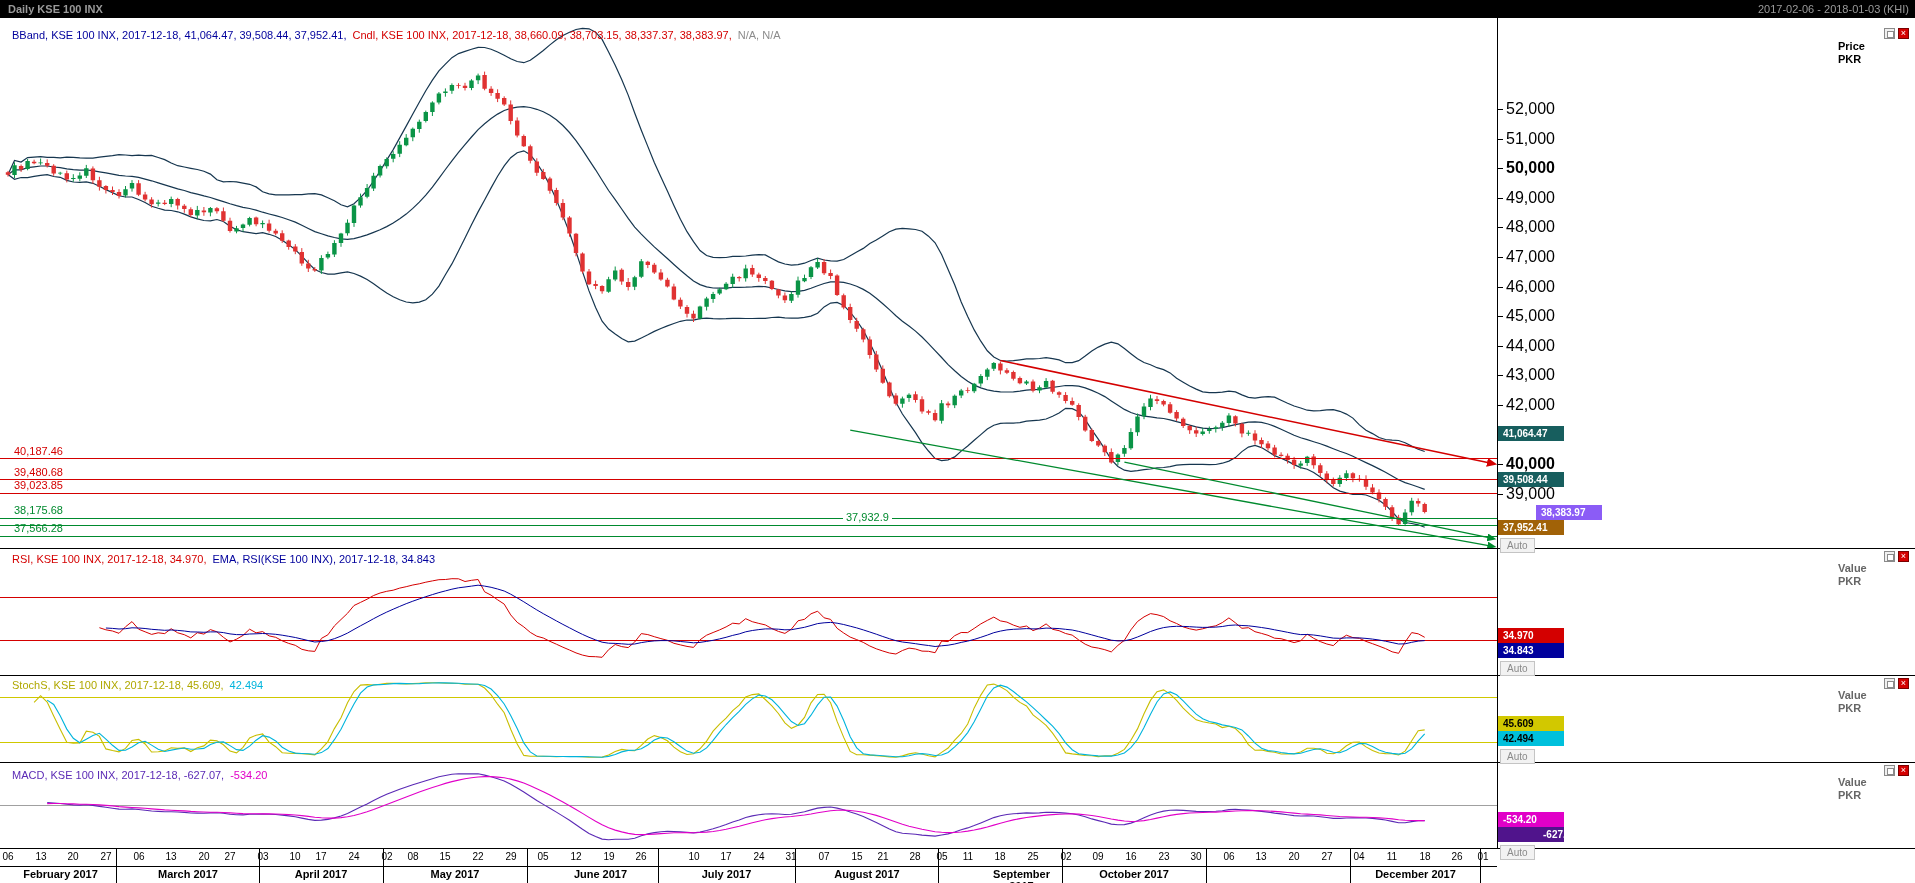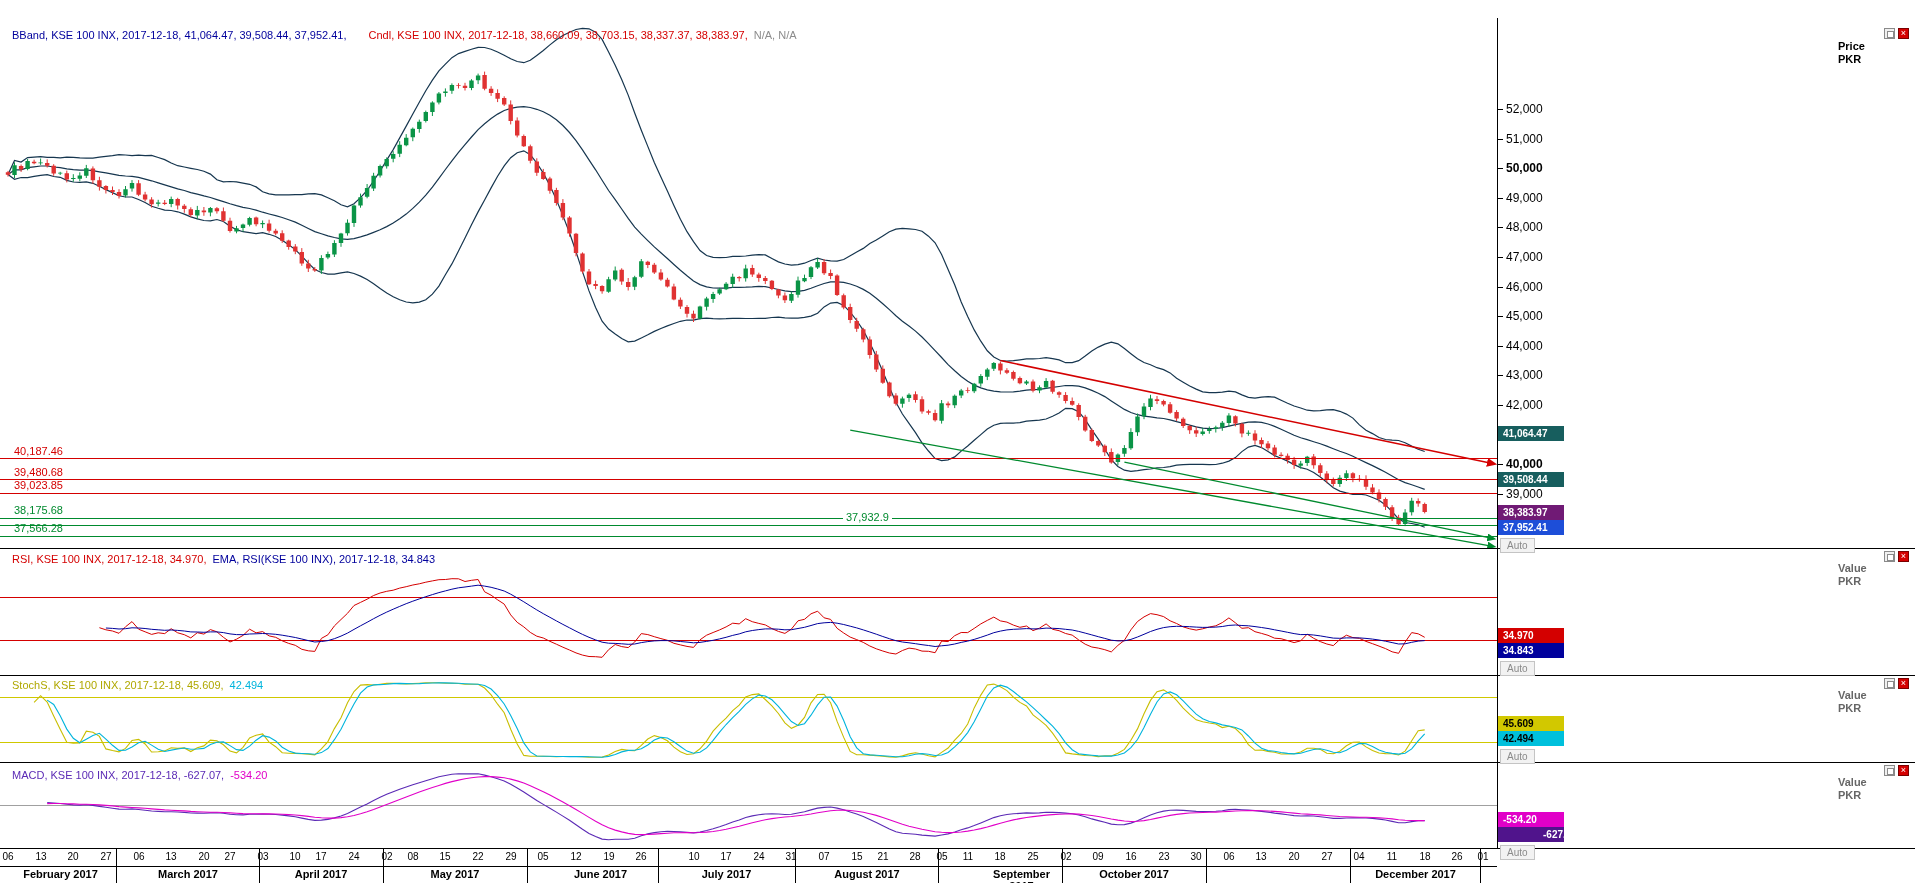--- a/index.html
+++ b/index.html
@@ -6,38 +6,42 @@
   html,body{width:1915px;height:883px;background:#ffffff;font-family:"Liberation Sans",sans-serif;overflow:hidden}
   #app{position:relative;width:1915px;height:883px;background:#ffffff}
   #titlebar{position:absolute;left:0;top:0;width:1915px;height:18px;background:#000000;color:#9a9a9a;font-size:11px;line-height:18px}
   #tb-title{position:absolute;left:8px;font-weight:bold}
   #tb-range{position:absolute;right:6px}
   svg.plot{position:absolute;left:0}
   .sep{position:absolute;left:0;width:1915px;height:1px;background:#000000}
   #vdiv{position:absolute;left:1497px;top:18px;width:1px;height:830px;background:#000000}
   .legend{position:absolute;left:12px;font-size:11px;white-space:nowrap}
   .legend span{margin-right:6px}
-  .ptick{position:absolute;left:1506px;font-size:12px;color:#000000;height:12px;line-height:12px}
+  .ptick{position:absolute;left:1506px;font-size:16px;color:#000000;height:12px;line-height:12px}
   .ptick.bold{font-weight:bold}
   .tickdash{position:absolute;left:1497px;width:6px;height:1px;background:#000000}
   .flag{position:absolute;left:1498px;width:66px;height:15px;font-size:10px;font-weight:bold;color:#ffffff;line-height:15px;padding-left:5px}
   .auto{position:absolute;left:1500px;font-size:10px;color:#8a8a8a;background:#f2f2f2;border:1px solid #c4c4c4;padding:0 6px;height:15px;line-height:13px}
   .phead{position:absolute;left:1838px;font-size:11px;font-weight:bold;line-height:13px}
   .icon-restore{position:absolute;width:11px;height:11px;border:1px solid #8a8a8a;background:#f0f0f0}
   .icon-restore:before{content:"";position:absolute;left:2px;top:2px;width:5px;height:5px;border:1px solid #8a8a8a;background:#ffffff}
   .icon-close{position:absolute;width:11px;height:11px;background:#d40000;border:1px solid #7a0000;color:#ffffff;font-size:9px;line-height:9px;text-align:center}
   .lvl{position:absolute;font-size:11px;height:13px;line-height:13px}
   .day{position:absolute;font-size:10px;color:#000000;width:24px;text-align:center;top:851px}
   .month{position:absolute;font-size:11px;font-weight:bold;color:#000000;text-align:center;top:868px}
   .vsep{position:absolute;width:1px;background:#000000;top:848px;height:35px}
 </style>
 </head>
 <body>
 
 <div id="app">
+  <div id="titlebar">
+    <span id="tb-title">Daily KSE 100 INX</span>
+    <span id="tb-range">2017-02-06 - 2018-01-03 (KHI)</span>
+  </div>
 
   <svg id="svg-price" class="plot" style="top:18px" width="1497" height="530">
       <path d="M8.0,156.6L14.5,142.5L21.1,144.1L27.6,139.6L34.1,139.1L40.6,138.6L47.2,139.3L53.7,139.4L60.2,139.9L66.8,139.1L73.3,139.3L79.8,139.9L86.3,140.2L92.9,140.1L99.4,139.2L105.9,138.3L112.5,137.6L119.0,136.7L125.5,137.0L132.0,137.7L138.6,137.2L145.1,137.7L151.6,137.4L158.2,139.5L164.7,141.6L171.2,145.0L177.7,147.7L184.3,149.0L190.8,150.3L197.3,151.5L203.9,153.2L210.4,156.1L216.9,161.8L223.4,163.8L230.0,163.5L236.5,163.9L243.0,165.1L249.6,166.3L256.1,168.9L262.6,173.8L269.1,175.8L275.7,176.9L282.2,176.8L288.7,176.8L295.3,176.7L301.8,176.6L308.3,175.9L314.8,175.6L321.4,176.9L327.9,179.8L334.4,182.8L341.0,186.7L347.5,188.8L354.0,185.7L360.5,179.7L367.1,172.3L373.6,163.0L380.1,153.0L386.7,142.1L393.2,131.6L399.7,119.9L406.2,108.1L412.8,96.0L419.3,84.3L425.8,72.7L432.4,62.1L438.9,52.8L445.4,46.2L451.9,39.7L458.5,35.6L465.0,33.4L471.5,31.2L478.1,29.3L484.6,29.5L491.1,31.2L497.6,34.0L504.2,37.2L510.7,40.8L517.2,43.5L523.8,44.7L530.3,42.3L536.8,37.5L543.3,32.5L549.9,26.9L556.4,21.8L562.9,17.5L569.5,14.3L576.0,11.5L582.5,10.3L589.0,10.8L595.6,14.2L602.1,21.4L608.6,34.0L615.2,47.2L621.7,61.5L628.2,77.1L634.7,95.0L641.3,112.2L647.8,128.4L654.3,144.4L660.9,159.1L667.4,173.1L673.9,187.6L680.4,201.3L687.0,213.7L693.5,223.7L700.0,232.5L706.6,237.5L713.1,239.3L719.6,239.6L726.1,239.5L732.7,238.4L739.2,238.3L745.7,238.0L752.3,237.2L758.8,236.6L765.3,236.9L771.9,240.5L778.4,243.9L784.9,246.0L791.4,247.2L798.0,246.6L804.5,245.2L811.0,242.5L817.6,240.2L824.1,242.0L830.6,242.8L837.1,243.1L843.7,241.5L850.2,237.8L856.7,234.0L863.3,230.4L869.8,225.6L876.3,222.0L882.8,217.9L889.4,213.8L895.9,211.1L902.4,210.4L909.0,210.9L915.5,211.5L922.0,213.2L928.5,218.2L935.1,224.8L941.6,236.4L948.1,251.6L954.7,266.7L961.2,283.9L967.7,298.6L974.2,311.9L980.8,323.2L987.3,332.8L993.8,339.0L1000.4,342.5L1006.9,343.1L1013.4,342.6L1019.9,341.8L1026.5,340.9L1033.0,340.8L1039.5,340.5L1046.1,339.7L1052.6,340.6L1059.1,341.9L1065.6,344.7L1072.2,344.6L1078.7,342.7L1085.2,338.1L1091.8,333.1L1098.3,329.1L1104.8,326.1L1111.3,324.1L1117.9,325.8L1124.4,330.6L1130.9,335.7L1137.5,340.8L1144.0,344.5L1150.5,346.8L1157.0,349.7L1163.6,351.6L1170.1,354.9L1176.6,360.2L1183.2,364.2L1189.7,368.0L1196.2,371.1L1202.7,373.8L1209.3,374.7L1215.8,374.6L1222.3,374.1L1228.9,373.2L1235.4,373.9L1241.9,376.9L1248.4,379.3L1255.0,380.2L1261.5,379.2L1268.0,378.6L1274.6,379.2L1281.1,382.3L1287.6,385.3L1294.1,388.0L1300.7,390.0L1307.2,392.2L1313.7,392.9L1320.3,392.6L1326.8,391.9L1333.3,391.7L1339.8,393.3L1346.4,396.1L1352.9,400.1L1359.4,406.9L1366.0,412.3L1372.5,415.6L1379.0,419.5L1385.5,421.5L1392.1,422.1L1398.6,422.5L1405.1,424.7L1411.7,428.1L1418.2,431.2L1424.7,433.5" fill="none" stroke="#16364f" stroke-width="1.2"></path>
       <path d="M8.0,156.6L14.5,151.9L21.1,151.8L27.6,149.7L34.1,148.8L40.6,148.0L47.2,148.0L53.7,149.0L60.2,149.6L66.8,150.8L73.3,151.6L79.8,152.1L86.3,152.0L92.9,152.7L99.4,153.8L105.9,154.9L112.5,156.1L119.0,157.3L125.5,158.0L132.0,158.4L138.6,159.4L145.1,161.1L151.6,162.8L158.2,164.9L164.7,166.9L171.2,168.8L177.7,170.8L184.3,172.5L190.8,174.6L197.3,176.1L203.9,177.9L210.4,179.5L216.9,181.6L223.4,183.6L230.0,185.8L236.5,187.7L243.0,189.4L249.6,190.5L256.1,192.2L262.6,194.2L269.1,196.0L275.7,197.7L282.2,199.5L288.7,201.8L295.3,204.1L301.8,207.3L308.3,210.5L314.8,213.6L321.4,215.7L327.9,217.9L334.4,219.5L341.0,220.8L347.5,221.3L354.0,220.6L360.5,218.9L367.1,216.9L373.6,214.4L380.1,211.8L386.7,208.6L393.2,205.1L399.7,200.8L406.2,196.1L412.8,190.4L419.3,184.2L425.8,177.2L432.4,169.2L438.9,160.4L445.4,151.5L451.9,142.8L458.5,134.4L465.0,126.6L471.5,119.0L478.1,111.6L484.6,105.8L491.1,100.6L497.6,96.1L504.2,92.5L510.7,90.3L517.2,89.1L523.8,88.7L530.3,89.5L536.8,91.3L543.3,93.8L549.9,97.2L556.4,101.8L562.9,107.5L569.5,114.5L576.0,122.6L582.5,131.9L589.0,141.9L595.6,151.8L602.1,162.3L608.6,172.5L615.2,181.6L621.7,191.0L628.2,200.4L634.7,209.1L641.3,216.1L647.8,222.6L654.3,228.9L660.9,234.8L667.4,240.5L673.9,246.5L680.4,252.3L687.0,257.8L693.5,262.9L700.0,266.6L706.6,268.8L713.1,270.0L719.6,270.2L726.1,270.1L732.7,269.4L739.2,269.3L745.7,269.2L752.3,268.9L758.8,268.4L765.3,268.6L771.9,270.0L778.4,271.5L784.9,272.9L791.4,273.6L798.0,273.3L804.5,272.3L811.0,270.3L817.6,267.7L824.1,265.5L830.6,263.9L837.1,263.8L843.7,264.4L850.2,266.0L856.7,268.2L863.3,271.4L869.8,275.2L876.3,280.2L882.8,285.7L889.4,291.6L895.9,297.7L902.4,303.2L909.0,308.1L915.5,313.1L922.0,319.0L928.5,325.6L935.1,332.7L941.6,339.5L948.1,346.7L954.7,352.8L961.2,358.5L967.7,363.3L974.2,367.1L980.8,369.9L987.3,371.9L993.8,373.1L1000.4,373.9L1006.9,374.0L1013.4,373.8L1019.9,373.2L1026.5,372.1L1033.0,371.7L1039.5,371.3L1046.1,370.4L1052.6,369.4L1059.1,368.5L1065.6,367.5L1072.2,367.6L1078.7,368.2L1085.2,369.9L1091.8,372.4L1098.3,375.2L1104.8,378.6L1111.3,382.9L1117.9,387.2L1124.4,391.4L1130.9,394.5L1137.5,396.7L1144.0,398.1L1150.5,398.9L1157.0,399.8L1163.6,400.5L1170.1,401.8L1176.6,403.7L1183.2,405.4L1189.7,407.2L1196.2,408.8L1202.7,410.1L1209.3,410.7L1215.8,410.5L1222.3,409.6L1228.9,408.1L1235.4,406.7L1241.9,405.3L1248.4,404.2L1255.0,403.8L1261.5,404.4L1268.0,406.0L1274.6,408.4L1281.1,411.3L1287.6,414.2L1294.1,417.3L1300.7,419.8L1307.2,421.7L1313.7,423.7L1320.3,425.8L1326.8,428.1L1333.3,430.7L1339.8,433.2L1346.4,435.5L1352.9,438.3L1359.4,441.5L1366.0,444.6L1372.5,447.6L1379.0,450.9L1385.5,454.2L1392.1,457.9L1398.6,461.7L1405.1,464.6L1411.7,466.8L1418.2,469.0L1424.7,471.4" fill="none" stroke="#16364f" stroke-width="1.2"></path>
       <path d="M8.0,156.6L14.5,161.3L21.1,159.5L27.6,159.7L34.1,158.4L40.6,157.4L47.2,156.7L53.7,158.5L60.2,159.3L66.8,162.4L73.3,164.0L79.8,164.4L86.3,163.8L92.9,165.3L99.4,168.3L105.9,171.6L112.5,174.6L119.0,177.8L125.5,179.0L132.0,179.0L138.6,181.5L145.1,184.5L151.6,188.2L158.2,190.3L164.7,192.2L171.2,192.5L177.7,193.8L184.3,196.1L190.8,198.9L197.3,200.8L203.9,202.5L210.4,202.8L216.9,201.5L223.4,203.5L230.0,208.2L236.5,211.6L243.0,213.7L249.6,214.6L256.1,215.6L262.6,214.6L269.1,216.3L275.7,218.5L282.2,222.3L288.7,226.7L295.3,231.6L301.8,238.1L308.3,245.1L314.8,251.5L321.4,254.5L327.9,256.1L334.4,256.1L341.0,254.9L347.5,253.9L354.0,255.5L360.5,258.1L367.1,261.5L373.6,265.8L380.1,270.6L386.7,275.0L393.2,278.7L399.7,281.8L406.2,284.0L412.8,284.9L419.3,284.1L425.8,281.7L432.4,276.2L438.9,268.1L445.4,256.7L451.9,245.9L458.5,233.1L465.0,219.9L471.5,206.7L478.1,193.9L484.6,182.0L491.1,169.9L497.6,158.2L504.2,147.9L510.7,139.7L517.2,134.7L523.8,132.8L530.3,136.8L536.8,145.0L543.3,155.1L549.9,167.5L556.4,181.8L562.9,197.6L569.5,214.8L576.0,233.7L582.5,253.6L589.0,272.9L595.6,289.4L602.1,303.2L608.6,311.1L615.2,316.0L621.7,320.6L628.2,323.8L634.7,323.1L641.3,320.0L647.8,316.8L654.3,313.4L660.9,310.5L667.4,307.9L673.9,305.5L680.4,303.3L687.0,302.0L693.5,302.1L700.0,300.7L706.6,300.2L713.1,300.6L719.6,300.8L726.1,300.7L732.7,300.3L739.2,300.3L745.7,300.5L752.3,300.5L758.8,300.3L765.3,300.3L771.9,299.5L778.4,299.2L784.9,299.8L791.4,300.1L798.0,300.1L804.5,299.4L811.0,298.1L817.6,295.2L824.1,288.9L830.6,285.1L837.1,284.4L843.7,287.4L850.2,294.1L856.7,302.5L863.3,312.4L869.8,324.8L876.3,338.5L882.8,353.5L889.4,369.3L895.9,384.3L902.4,396.0L909.0,405.4L915.5,414.7L922.0,424.8L928.5,433.0L935.1,440.6L941.6,442.6L948.1,441.8L954.7,438.9L961.2,433.1L967.7,428.0L974.2,422.2L980.8,416.6L987.3,411.1L993.8,407.2L1000.4,405.3L1006.9,405.0L1013.4,405.1L1019.9,404.6L1026.5,403.2L1033.0,402.6L1039.5,402.1L1046.1,401.0L1052.6,398.2L1059.1,395.1L1065.6,390.3L1072.2,390.6L1078.7,393.7L1085.2,401.7L1091.8,411.8L1098.3,421.2L1104.8,431.1L1111.3,441.7L1117.9,448.5L1124.4,452.2L1130.9,453.3L1137.5,452.6L1144.0,451.7L1150.5,451.0L1157.0,449.9L1163.6,449.5L1170.1,448.7L1176.6,447.1L1183.2,446.6L1189.7,446.3L1196.2,446.4L1202.7,446.4L1209.3,446.7L1215.8,446.5L1222.3,445.2L1228.9,443.1L1235.4,439.6L1241.9,433.6L1248.4,429.1L1255.0,427.4L1261.5,429.6L1268.0,433.4L1274.6,437.6L1281.1,440.3L1287.6,443.1L1294.1,446.6L1300.7,449.6L1307.2,451.2L1313.7,454.5L1320.3,459.0L1326.8,464.3L1333.3,469.8L1339.8,473.1L1346.4,474.9L1352.9,476.4L1359.4,476.1L1366.0,477.0L1372.5,479.5L1379.0,482.3L1385.5,486.9L1392.1,493.7L1398.6,500.9L1405.1,504.5L1411.7,505.5L1418.2,506.8L1424.7,509.2" fill="none" stroke="#16364f" stroke-width="1.2"></path>
       <path d="M14.5,144.3L14.5,160.1M27.6,140.9L27.6,152.3M40.6,140.5L40.6,146.9M60.2,153.8L60.2,157.0M73.3,156.2L73.3,163.8M79.8,154.3L79.8,163.3M86.3,146.9L86.3,160.0M125.5,168.0L125.5,179.5M132.0,162.1L132.0,173.6M158.2,181.8L158.2,188.5M171.2,178.6L171.2,189.2M197.3,187.9L197.3,201.2M210.4,189.0L210.4,198.3M236.5,207.9L236.5,215.3M243.0,205.6L243.0,213.7M249.6,198.8L249.6,208.4M262.6,202.5L262.6,210.1M321.4,237.2L321.4,255.9M327.9,233.6L327.9,241.2M334.4,222.2L334.4,239.0M341.0,214.8L341.0,228.8M347.5,201.4L347.5,217.6M354.0,186.5L354.0,208.9M360.5,175.6L360.5,189.7M367.1,166.0L367.1,180.3M373.6,154.8L373.6,173.0M380.1,146.6L380.1,159.5M386.7,139.4L386.7,150.6M393.2,133.2L393.2,144.3M399.7,123.2L399.7,139.1M406.2,116.1L406.2,128.3M412.8,109.5L412.8,123.2M419.3,101.6L419.3,114.7M425.8,92.6L425.8,104.5M432.4,83.3L432.4,98.0M438.9,74.0L438.9,86.4M445.4,70.4L445.4,78.7M451.9,65.4L451.9,75.8M471.5,61.2L471.5,72.2M478.1,55.6L478.1,66.1M608.6,258.8L608.6,274.8M615.2,248.5L615.2,263.2M634.7,257.8L634.7,272.1M641.3,241.0L641.3,260.1M700.0,287.7L700.0,301.5M706.6,278.8L706.6,292.5M713.1,273.9L713.1,284.8M719.6,269.8L719.6,276.9M726.1,264.1L726.1,272.1M732.7,255.7L732.7,269.8M745.7,246.7L745.7,263.6M791.4,273.4L791.4,285.0M798.0,258.6L798.0,279.6M804.5,256.6L804.5,264.2M811.0,248.1L811.0,261.1M817.6,240.2L817.6,251.0M902.4,378.6L902.4,389.7M909.0,375.3L909.0,383.9M941.6,382.0L941.6,405.6M954.7,376.5L954.7,390.1M961.2,370.9L961.2,380.1M974.2,364.9L974.2,375.1M980.8,356.1L980.8,368.7M987.3,349.9L987.3,362.1M993.8,344.0L993.8,353.0M1026.5,362.1L1026.5,367.0M1039.5,367.4L1039.5,375.2M1046.1,360.1L1046.1,370.5M1117.9,435.4L1117.9,447.3M1124.4,427.1L1124.4,438.8M1130.9,410.2L1130.9,431.8M1137.5,395.5L1137.5,417.9M1144.0,385.1L1144.0,401.2M1150.5,376.8L1150.5,392.3M1202.7,409.8L1202.7,417.5M1209.3,408.5L1209.3,415.7M1215.8,407.7L1215.8,414.5M1222.3,403.0L1222.3,412.8M1228.9,395.2L1228.9,408.8M1248.4,412.4L1248.4,417.8M1300.7,442.9L1300.7,450.6M1307.2,437.9L1307.2,447.9M1339.8,457.1L1339.8,468.9M1346.4,452.3L1346.4,463.0M1405.1,491.1L1405.1,508.1M1411.7,479.8L1411.7,497.5" stroke="#0a9446" stroke-width="1" fill="none"></path>
       <path d="M8.0,152.9L8.0,158.6M21.1,146.5L21.1,153.9M34.1,141.7L34.1,146.3M47.2,141.4L47.2,149.5M53.7,146.2L53.7,157.8M66.8,152.6L66.8,164.4M92.9,148.4L92.9,165.9M99.4,158.8L99.4,172.6M105.9,167.2L105.9,175.5M112.5,168.5L112.5,177.0M119.0,171.2L119.0,180.5M138.6,162.1L138.6,178.1M145.1,173.8L145.1,183.4M151.6,179.2L151.6,189.6M164.7,182.0L164.7,187.1M177.7,179.8L177.7,191.5M184.3,186.1L184.3,194.8M190.8,189.3L190.8,199.0M203.9,189.0L203.9,197.8M216.9,189.1L216.9,195.6M223.4,189.5L223.4,203.8M230.0,199.7L230.0,214.6M256.1,198.6L256.1,208.3M269.1,201.7L269.1,214.6M275.7,210.8L275.7,217.2M282.2,212.3L282.2,224.9M288.7,221.7L288.7,231.7M295.3,226.1L295.3,236.2M301.8,230.1L301.8,247.8M308.3,241.8L308.3,254.0M314.8,249.0L314.8,253.9M458.5,65.2L458.5,70.5M465.0,64.8L465.0,72.5M484.6,53.6L484.6,72.3M491.1,68.2L491.1,77.9M497.6,71.3L497.6,84.1M504.2,78.3L504.2,88.0M510.7,82.4L510.7,106.4M517.2,99.4L517.2,119.4M523.8,116.5L523.8,129.0M530.3,126.6L530.3,145.4M536.8,140.3L536.8,157.9M543.3,150.9L543.3,161.9M549.9,158.8L549.9,175.7M556.4,169.8L556.4,187.6M562.9,181.1L562.9,202.2M569.5,198.1L569.5,218.7M576.0,214.9L576.0,238.3M582.5,234.4L582.5,255.4M589.0,251.0L589.0,267.0M595.6,262.6L595.6,271.2M602.1,267.2L602.1,275.7M621.7,250.3L621.7,266.8M628.2,260.0L628.2,272.5M647.8,242.8L647.8,250.1M654.3,244.9L654.3,256.0M660.9,251.1L660.9,262.8M667.4,259.8L667.4,269.5M673.9,265.7L673.9,282.3M680.4,279.5L680.4,291.0M687.0,287.1L687.0,299.5M693.5,292.6L693.5,304.0M739.2,258.1L739.2,263.5M752.3,246.8L752.3,258.9M758.8,254.7L758.8,263.8M765.3,258.0L765.3,266.1M771.9,262.0L771.9,272.1M778.4,270.8L778.4,280.3M784.9,274.5L784.9,285.0M824.1,241.1L824.1,257.0M830.6,251.5L830.6,261.2M837.1,256.3L837.1,278.0M843.7,275.6L843.7,291.3M850.2,285.7L850.2,305.2M856.7,299.8L856.7,313.9M863.3,309.8L863.3,324.3M869.8,318.4L869.8,340.6M876.3,332.9L876.3,354.0M882.8,347.4L882.8,365.9M889.4,363.7L889.4,379.7M895.9,375.2L895.9,387.6M915.5,373.4L915.5,384.6M922.0,378.3L922.0,395.7M928.5,391.7L928.5,396.7M935.1,391.7L935.1,403.6M948.1,383.5L948.1,389.8M967.7,369.4L967.7,375.1M1000.4,343.5L1000.4,356.4M1006.9,350.2L1006.9,356.1M1013.4,352.6L1013.4,362.5M1019.9,358.5L1019.9,366.3M1033.0,361.5L1033.0,374.4M1052.6,361.9L1052.6,375.7M1059.1,373.2L1059.1,379.8M1065.6,374.1L1065.6,385.4M1072.2,379.5L1072.2,387.8M1078.7,385.3L1078.7,402.4M1085.2,396.8L1085.2,413.8M1091.8,410.5L1091.8,424.1M1098.3,421.8L1098.3,429.0M1104.8,426.4L1104.8,438.0M1111.3,430.4L1111.3,445.7M1157.0,378.0L1157.0,386.1M1163.6,381.7L1163.6,388.3M1170.1,384.0L1170.1,395.8M1176.6,392.1L1176.6,403.0M1183.2,399.3L1183.2,410.0M1189.7,406.7L1189.7,415.9M1196.2,408.7L1196.2,419.0M1235.4,397.3L1235.4,408.4M1241.9,404.8L1241.9,419.3M1255.0,412.2L1255.0,426.5M1261.5,419.5L1261.5,430.1M1268.0,423.0L1268.0,432.6M1274.6,426.9L1274.6,439.4M1281.1,434.3L1281.1,438.7M1287.6,435.5L1287.6,445.6M1294.1,438.9L1294.1,450.9M1313.7,436.0L1313.7,450.7M1320.3,445.2L1320.3,458.6M1326.8,453.1L1326.8,465.2M1333.3,459.5L1333.3,468.5M1352.9,454.2L1352.9,464.2M1359.4,457.0L1359.4,463.7M1366.0,457.3L1366.0,471.9M1372.5,466.1L1372.5,476.3M1379.0,471.3L1379.0,484.4M1385.5,479.5L1385.5,492.0M1392.1,487.1L1392.1,503.0M1398.6,496.8L1398.6,507.5M1418.2,480.4L1418.2,488.7M1424.7,484.6L1424.7,495.4" stroke="#e03232" stroke-width="1" fill="none"></path>
       <path d="M12.3,147.2h4.4v9.8h-4.4ZM25.4,143.1h4.4v7.9h-4.4ZM38.4,144.4h4.4v0.9h-4.4ZM58.0,154.7h4.4v0.9h-4.4ZM71.1,160.1h4.4v1.0h-4.4ZM77.6,157.5h4.4v3.3h-4.4ZM84.1,150.3h4.4v7.5h-4.4ZM123.3,171.2h4.4v6.4h-4.4ZM129.8,165.1h4.4v5.5h-4.4ZM156.0,184.6h4.4v1.2h-4.4ZM169.0,181.0h4.4v5.0h-4.4ZM195.1,191.9h4.4v5.6h-4.4ZM208.2,189.9h4.4v4.7h-4.4ZM234.3,210.2h4.4v3.2h-4.4ZM240.8,206.6h4.4v3.4h-4.4ZM247.4,200.1h4.4v6.6h-4.4ZM260.4,205.0h4.4v1.3h-4.4ZM319.2,240.1h4.4v12.4h-4.4ZM325.7,236.1h4.4v3.4h-4.4ZM332.2,225.1h4.4v11.4h-4.4ZM338.8,215.6h4.4v9.4h-4.4ZM345.3,204.8h4.4v10.4h-4.4ZM351.8,187.6h4.4v17.3h-4.4ZM358.3,179.2h4.4v8.3h-4.4ZM364.9,169.9h4.4v8.9h-4.4ZM371.4,157.7h4.4v12.9h-4.4ZM377.9,148.0h4.4v9.5h-4.4ZM384.5,140.9h4.4v7.3h-4.4ZM391.0,136.1h4.4v4.6h-4.4ZM397.5,126.8h4.4v8.9h-4.4ZM404.0,119.8h4.4v7.5h-4.4ZM410.6,110.7h4.4v8.6h-4.4ZM417.1,103.8h4.4v7.3h-4.4ZM423.6,93.9h4.4v9.2h-4.4ZM430.2,84.4h4.4v9.6h-4.4ZM436.7,75.6h4.4v8.9h-4.4ZM443.2,73.4h4.4v1.6h-4.4ZM449.7,67.1h4.4v5.6h-4.4ZM469.3,62.4h4.4v7.7h-4.4ZM475.9,57.5h4.4v4.7h-4.4ZM606.4,261.3h4.4v12.4h-4.4ZM613.0,252.4h4.4v9.1h-4.4ZM632.5,259.3h4.4v9.4h-4.4ZM639.1,243.3h4.4v15.5h-4.4ZM697.8,288.6h4.4v11.9h-4.4ZM704.4,280.6h4.4v8.1h-4.4ZM710.9,275.9h4.4v5.1h-4.4ZM717.4,271.2h4.4v4.3h-4.4ZM723.9,265.8h4.4v5.4h-4.4ZM730.5,258.8h4.4v7.1h-4.4ZM743.5,250.5h4.4v9.7h-4.4ZM789.2,276.1h4.4v6.7h-4.4ZM795.8,262.6h4.4v14.1h-4.4ZM802.3,259.9h4.4v3.4h-4.4ZM808.8,249.3h4.4v9.8h-4.4ZM815.4,243.9h4.4v5.5h-4.4ZM900.2,380.4h4.4v5.3h-4.4ZM906.8,376.7h4.4v3.3h-4.4ZM939.4,385.3h4.4v17.5h-4.4ZM952.5,377.7h4.4v9.6h-4.4ZM959.0,372.4h4.4v5.0h-4.4ZM972.0,365.7h4.4v7.6h-4.4ZM978.6,357.9h4.4v7.6h-4.4ZM985.1,351.5h4.4v7.2h-4.4ZM991.6,345.0h4.4v5.8h-4.4ZM1024.3,363.4h4.4v2.0h-4.4ZM1037.3,369.2h4.4v3.2h-4.4ZM1043.9,363.0h4.4v6.5h-4.4ZM1115.7,436.5h4.4v7.5h-4.4ZM1122.2,429.9h4.4v5.9h-4.4ZM1128.7,414.1h4.4v16.1h-4.4ZM1135.3,398.6h4.4v15.7h-4.4ZM1141.8,388.5h4.4v9.7h-4.4ZM1148.3,380.6h4.4v8.4h-4.4ZM1200.5,413.5h4.4v2.5h-4.4ZM1207.1,410.9h4.4v2.1h-4.4ZM1213.6,409.2h4.4v1.6h-4.4ZM1220.1,404.7h4.4v4.6h-4.4ZM1226.7,397.6h4.4v7.3h-4.4ZM1246.2,414.8h4.4v0.9h-4.4ZM1298.5,445.4h4.4v2.4h-4.4ZM1305.0,438.7h4.4v6.2h-4.4ZM1337.6,459.8h4.4v6.3h-4.4ZM1344.2,455.3h4.4v4.7h-4.4ZM1402.9,494.6h4.4v11.5h-4.4ZM1409.5,482.7h4.4v11.6h-4.4Z" fill="#0a9446"></path>
       <path d="M5.8,154.3h4.4v2.4h-4.4ZM18.9,147.9h4.4v3.7h-4.4ZM31.9,143.7h4.4v1.5h-4.4ZM45.0,145.1h4.4v2.6h-4.4ZM51.5,147.8h4.4v7.8h-4.4ZM64.6,155.3h4.4v6.2h-4.4ZM90.7,150.5h4.4v11.8h-4.4ZM97.2,162.3h4.4v6.4h-4.4ZM103.7,168.1h4.4v4.0h-4.4ZM110.3,172.1h4.4v2.0h-4.4ZM116.8,174.1h4.4v3.8h-4.4ZM136.4,165.2h4.4v11.6h-4.4ZM142.9,176.5h4.4v5.0h-4.4ZM149.4,181.6h4.4v4.7h-4.4ZM162.5,184.7h4.4v1.2h-4.4ZM175.5,180.9h4.4v6.7h-4.4ZM182.1,187.7h4.4v3.2h-4.4ZM188.6,191.3h4.4v5.6h-4.4ZM201.7,192.5h4.4v1.7h-4.4ZM214.7,190.3h4.4v2.9h-4.4ZM221.2,193.3h4.4v9.4h-4.4ZM227.8,202.7h4.4v10.2h-4.4ZM253.9,199.4h4.4v6.9h-4.4ZM266.9,205.4h4.4v7.3h-4.4ZM273.5,212.8h4.4v2.6h-4.4ZM280.0,215.3h4.4v7.4h-4.4ZM286.5,222.5h4.4v6.4h-4.4ZM293.1,228.6h4.4v4.8h-4.4ZM299.6,233.9h4.4v11.5h-4.4ZM306.1,245.5h4.4v4.9h-4.4ZM312.6,251.1h4.4v1.5h-4.4ZM456.3,66.9h4.4v0.9h-4.4ZM462.8,67.8h4.4v2.3h-4.4ZM482.4,56.9h4.4v13.9h-4.4ZM488.9,70.7h4.4v4.3h-4.4ZM495.4,75.1h4.4v5.6h-4.4ZM502.0,80.1h4.4v6.3h-4.4ZM508.5,86.4h4.4v16.6h-4.4ZM515.0,102.5h4.4v15.1h-4.4ZM521.6,118.1h4.4v10.1h-4.4ZM528.1,128.3h4.4v14.5h-4.4ZM534.6,143.4h4.4v11.4h-4.4ZM541.1,154.1h4.4v7.0h-4.4ZM547.7,160.5h4.4v12.3h-4.4ZM554.2,172.1h4.4v12.9h-4.4ZM560.7,185.0h4.4v14.5h-4.4ZM567.3,199.5h4.4v16.0h-4.4ZM573.8,215.8h4.4v19.1h-4.4ZM580.3,235.6h4.4v17.8h-4.4ZM586.8,253.6h4.4v12.7h-4.4ZM593.4,266.0h4.4v2.1h-4.4ZM599.9,268.1h4.4v5.2h-4.4ZM619.5,251.8h4.4v11.6h-4.4ZM626.0,263.9h4.4v5.2h-4.4ZM645.6,243.8h4.4v3.2h-4.4ZM652.1,246.8h4.4v7.8h-4.4ZM658.7,254.5h4.4v7.1h-4.4ZM665.2,261.7h4.4v6.7h-4.4ZM671.7,268.6h4.4v12.9h-4.4ZM678.2,281.8h4.4v6.6h-4.4ZM684.8,289.0h4.4v6.7h-4.4ZM691.3,295.7h4.4v4.9h-4.4ZM737.0,259.1h4.4v1.1h-4.4ZM750.1,250.0h4.4v6.5h-4.4ZM756.6,256.5h4.4v3.6h-4.4ZM763.1,260.0h4.4v3.1h-4.4ZM769.7,262.8h4.4v8.1h-4.4ZM776.2,271.6h4.4v5.9h-4.4ZM782.7,277.4h4.4v4.9h-4.4ZM821.9,244.0h4.4v11.2h-4.4ZM828.4,255.0h4.4v3.1h-4.4ZM834.9,257.5h4.4v19.6h-4.4ZM841.5,277.2h4.4v12.3h-4.4ZM848.0,288.9h4.4v13.2h-4.4ZM854.5,302.9h4.4v7.8h-4.4ZM861.1,311.3h4.4v10.2h-4.4ZM867.6,321.4h4.4v15.5h-4.4ZM874.1,336.4h4.4v15.1h-4.4ZM880.6,350.8h4.4v14.0h-4.4ZM887.2,364.5h4.4v13.7h-4.4ZM893.7,377.5h4.4v8.3h-4.4ZM913.3,376.2h4.4v5.7h-4.4ZM919.8,381.3h4.4v12.2h-4.4ZM926.3,393.2h4.4v1.5h-4.4ZM932.9,395.0h4.4v7.3h-4.4ZM945.9,385.4h4.4v1.8h-4.4ZM965.5,372.2h4.4v0.9h-4.4ZM998.2,345.4h4.4v7.0h-4.4ZM1004.7,352.2h4.4v2.5h-4.4ZM1011.2,354.0h4.4v6.7h-4.4ZM1017.7,360.0h4.4v5.3h-4.4ZM1030.8,363.6h4.4v9.1h-4.4ZM1050.4,362.8h4.4v10.9h-4.4ZM1056.9,374.2h4.4v2.6h-4.4ZM1063.4,376.9h4.4v6.2h-4.4ZM1070.0,382.9h4.4v3.8h-4.4ZM1076.5,387.1h4.4v11.9h-4.4ZM1083.0,398.8h4.4v13.7h-4.4ZM1089.6,411.9h4.4v11.1h-4.4ZM1096.1,423.0h4.4v4.4h-4.4ZM1102.6,427.8h4.4v6.4h-4.4ZM1109.1,434.1h4.4v10.3h-4.4ZM1154.8,381.2h4.4v1.7h-4.4ZM1161.4,383.1h4.4v3.4h-4.4ZM1167.9,386.3h4.4v8.5h-4.4ZM1174.4,394.0h4.4v6.4h-4.4ZM1181.0,400.8h4.4v7.1h-4.4ZM1187.5,408.1h4.4v4.2h-4.4ZM1194.0,412.2h4.4v3.2h-4.4ZM1233.2,398.2h4.4v7.4h-4.4ZM1239.7,405.7h4.4v9.9h-4.4ZM1252.8,415.4h4.4v7.1h-4.4ZM1259.3,422.1h4.4v4.1h-4.4ZM1265.8,425.6h4.4v4.6h-4.4ZM1272.4,429.6h4.4v7.1h-4.4ZM1278.9,436.7h4.4v1.2h-4.4ZM1285.4,437.7h4.4v4.4h-4.4ZM1291.9,441.7h4.4v5.4h-4.4ZM1311.5,438.4h4.4v8.8h-4.4ZM1318.1,447.2h4.4v7.9h-4.4ZM1324.6,455.6h4.4v5.7h-4.4ZM1331.1,461.7h4.4v4.2h-4.4ZM1350.7,455.2h4.4v5.1h-4.4ZM1357.2,460.8h4.4v0.9h-4.4ZM1363.8,461.0h4.4v7.8h-4.4ZM1370.3,469.4h4.4v5.0h-4.4ZM1376.8,474.5h4.4v6.6h-4.4ZM1383.3,480.9h4.4v7.8h-4.4ZM1389.9,489.3h4.4v11.0h-4.4ZM1396.4,499.6h4.4v6.7h-4.4ZM1416.0,483.1h4.4v2.4h-4.4ZM1422.5,485.9h4.4v8.2h-4.4Z" fill="#e03232"></path>
       <line x1="0" x2="1497" y1="440.7" y2="440.7" stroke="#d40000" stroke-width="1" shape-rendering="crispEdges"></line>
@@ -79,21 +83,21 @@
       <path d="M47.2,41.6L53.7,41.5L60.2,41.5L66.8,41.7L73.3,41.9L79.8,42.2L86.3,42.3L92.9,42.5L99.4,42.9L105.9,43.4L112.5,43.9L119.0,44.6L125.5,45.1L132.0,45.5L138.6,45.9L145.1,46.3L151.6,46.9L158.2,47.4L164.7,47.9L171.2,48.2L177.7,48.6L184.3,48.9L190.8,49.4L197.3,49.7L203.9,50.0L210.4,50.2L216.9,50.3L223.4,50.5L230.0,50.9L236.5,51.3L243.0,51.6L249.6,51.7L256.1,51.8L262.6,51.9L269.1,51.9L275.7,52.0L282.2,52.2L288.7,52.6L295.3,53.0L301.8,53.6L308.3,54.4L314.8,55.2L321.4,55.8L327.9,56.1L334.4,56.1L341.0,55.6L347.5,54.8L354.0,53.5L360.5,51.8L367.1,49.8L373.6,47.6L380.1,45.1L386.7,42.5L393.2,40.0L399.7,37.4L406.2,34.9L412.8,32.5L419.3,30.1L425.8,27.8L432.4,25.6L438.9,23.4L445.4,21.4L451.9,19.6L458.5,18.1L465.0,16.8L471.5,15.8L478.1,15.0L484.6,14.6L491.1,14.6L497.6,15.1L504.2,15.8L510.7,17.1L517.2,18.9L523.8,21.1L530.3,23.7L536.8,26.7L543.3,29.8L549.9,33.1L556.4,36.5L562.9,40.0L569.5,43.7L576.0,47.5L582.5,51.4L589.0,55.4L595.6,59.3L602.1,62.8L608.6,65.8L615.2,68.1L621.7,69.9L628.2,71.4L634.7,72.4L641.3,72.6L647.8,72.5L654.3,72.1L660.9,71.6L667.4,71.2L673.9,70.8L680.4,70.7L687.0,70.6L693.5,70.7L700.0,70.5L706.6,70.1L713.1,69.5L719.6,68.5L726.1,67.3L732.7,65.8L739.2,64.3L745.7,62.5L752.3,60.8L758.8,59.2L765.3,57.7L771.9,56.6L778.4,55.7L784.9,55.0L791.4,54.5L798.0,53.8L804.5,53.0L811.0,52.0L817.6,50.8L824.1,49.7L830.6,48.8L837.1,48.2L843.7,48.1L850.2,48.5L856.7,49.2L863.3,50.3L869.8,51.7L876.3,53.4L882.8,55.5L889.4,57.8L895.9,60.1L902.4,62.3L909.0,64.2L915.5,65.8L922.0,67.3L928.5,68.5L935.1,69.7L941.6,70.3L948.1,70.6L954.7,70.5L961.2,70.0L967.7,69.1L974.2,68.0L980.8,66.6L987.3,65.0L993.8,63.1L1000.4,61.2L1006.9,59.5L1013.4,57.9L1019.9,56.6L1026.5,55.5L1033.0,54.6L1039.5,53.9L1046.1,53.1L1052.6,52.6L1059.1,52.2L1065.6,52.0L1072.2,51.9L1078.7,52.1L1085.2,52.7L1091.8,53.5L1098.3,54.5L1104.8,55.7L1111.3,57.0L1117.9,58.1L1124.4,59.0L1130.9,59.5L1137.5,59.3L1144.0,58.6L1150.5,57.5L1157.0,56.1L1163.6,54.7L1170.1,53.4L1176.6,52.4L1183.2,51.6L1189.7,51.0L1196.2,50.7L1202.7,50.5L1209.3,50.3L1215.8,50.1L1222.3,49.8L1228.9,49.4L1235.4,49.0L1241.9,48.7L1248.4,48.6L1255.0,48.6L1261.5,48.7L1268.0,49.0L1274.6,49.4L1281.1,49.9L1287.6,50.5L1294.1,51.1L1300.7,51.7L1307.2,52.1L1313.7,52.5L1320.3,52.9L1326.8,53.5L1333.3,54.0L1339.8,54.5L1346.4,54.8L1352.9,55.0L1359.4,55.2L1366.0,55.3L1372.5,55.5L1379.0,55.9L1385.5,56.3L1392.1,56.9L1398.6,57.7L1405.1,58.3L1411.7,58.5L1418.2,58.6L1424.7,58.6" fill="none" stroke="#e100c8" stroke-width="1.1"></path>
     </svg>
 
   <div class="sep" style="top:548px"></div>
   <div class="sep" style="top:675px"></div>
   <div class="sep" style="top:762px"></div>
   <div class="sep" style="top:848px"></div>
   <div class="sep" style="top:866px;width:1497px"></div>
   <div id="vdiv"></div>
 
-  <div class="legend" id="legend-price" style="top:29px"><span style="color: rgb(0, 0, 156);">BBand, KSE 100 INX, 2017-12-18, 41,064.47, 39,508.44, 37,952.41,</span><span style="color: rgb(212, 0, 0); margin-left: 16px;">Cndl, KSE 100 INX, 2017-12-18, 38,660.09, 38,703.15, 38,337.37, 38,383.97,</span><span style="color: rgb(140, 140, 140);">N/A, N/A</span></div>
+  <div class="legend" id="legend-price" style="top:29px"><span style="color: rgb(0, 0, 156);">BBand, KSE 100 INX, 2017-12-18, 41,064.47, 39,508.44, 37,952.41,</span><span style="color: rgb(212, 0, 0);">Cndl, KSE 100 INX, 2017-12-18, 38,660.09, 38,703.15, 38,337.37, 38,383.97,</span><span style="color: rgb(140, 140, 140);">N/A, N/A</span></div>
   <div class="legend" id="legend-rsi" style="top:553px"><span style="color: rgb(212, 0, 0);">RSI, KSE 100 INX, 2017-12-18, 34.970,</span><span style="color: rgb(0, 0, 156);">EMA, RSI(KSE 100 INX), 2017-12-18, 34.843</span></div>
   <div class="legend" id="legend-stoch" style="top:679px"><span style="color: rgb(176, 168, 0);">StochS, KSE 100 INX, 2017-12-18, 45.609,</span><span style="color: rgb(0, 180, 220);">42.494</span></div>
   <div class="legend" id="legend-macd" style="top:769px"><span style="color: rgb(91, 42, 181);">MACD, KSE 100 INX, 2017-12-18, -627.07,</span><span style="color: rgb(225, 0, 200);">-534.20</span></div>
 
   <div class="phead" style="top:40px;color:#000000"><span>Price</span><br><span>PKR</span></div>
   <div class="phead" style="top:562px;color:#666666"><span>Value</span><br><span>PKR</span></div>
   <div class="phead" style="top:689px;color:#666666"><span>Value</span><br><span>PKR</span></div>
   <div class="phead" style="top:776px;color:#666666"><span>Value</span><br><span>PKR</span></div>
 
   <div class="icon-restore" style="left:1884px;top:28px"></div>
@@ -131,22 +135,22 @@
     <div class="tickdash" style="top: 494px;"></div>
     <div class="ptick" style="top: 488px;">39,000</div>
     <div class="lvl" style="left: 14px; top: 445px; color: rgb(212, 0, 0);">40,187.46</div>
     <div class="lvl" style="left: 14px; top: 466px; color: rgb(212, 0, 0);">39,480.68</div>
     <div class="lvl" style="left: 14px; top: 479px; color: rgb(212, 0, 0);">39,023.85</div>
     <div class="lvl" style="left: 14px; top: 504px; color: rgb(0, 138, 46);">38,175.68</div>
     <div class="lvl" style="left: 14px; top: 522px; color: rgb(0, 138, 46);">37,566.28</div>
     <div class="lvl" style="left: 843px; top: 511px; color: rgb(0, 138, 46); background: rgb(255, 255, 255); padding: 0px 3px;">37,932.9</div>
     <div class="flag" style="top: 426px; background: rgb(23, 94, 94); color: rgb(255, 255, 255);">41,064.47</div>
     <div class="flag" style="top: 472px; background: rgb(23, 94, 94); color: rgb(255, 255, 255);">39,508.44</div>
-    <div class="flag" style="top: 505px; background: #701a75; color: rgb(255, 255, 255);">38,383.97</div>
-    <div class="flag" style="top: 520px; background: #1d4ed8; color: rgb(255, 255, 255);">37,952.41</div>
+    <div class="flag" style="top: 505px; background: #8b5cf6; color: rgb(255, 255, 255); margin-left: 38px;">38,383.97</div>
+    <div class="flag" style="top: 520px; background: #a16207; color: rgb(255, 255, 255);">37,952.41</div>
     <div class="auto" style="top: 538px;">Auto</div>
     <div class="flag" style="top: 628px; background: rgb(212, 0, 0); color: rgb(255, 255, 255);">34.970</div>
     <div class="flag" style="top: 643px; background: rgb(0, 0, 156); color: rgb(255, 255, 255);">34.843</div>
     <div class="auto" style="top: 661px;">Auto</div>
     <div class="flag" style="top: 716px; background: rgb(210, 200, 0); color: rgb(0, 0, 0);">45.609</div>
     <div class="flag" style="top: 731px; background: rgb(0, 192, 220); color: rgb(0, 0, 0);">42.494</div>
     <div class="auto" style="top: 749px;">Auto</div>
     <div class="flag" style="top: 812px; background: rgb(225, 0, 200); color: rgb(255, 255, 255);">-534.20</div>
     <div class="flag" style="top: 827px; background: rgb(80, 20, 140); color: rgb(255, 255, 255); padding-left: 45px;">-627.07</div>
     <div class="auto" style="top: 845px;">Auto</div>

